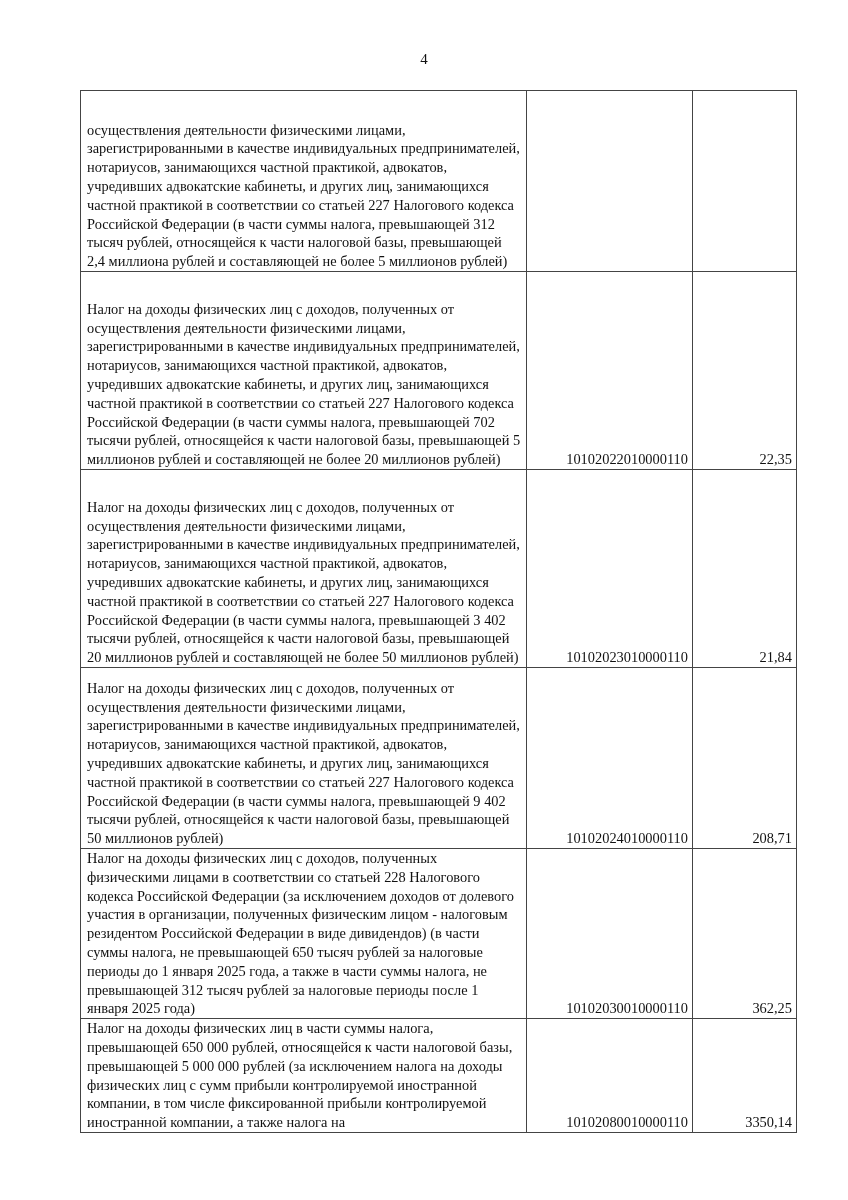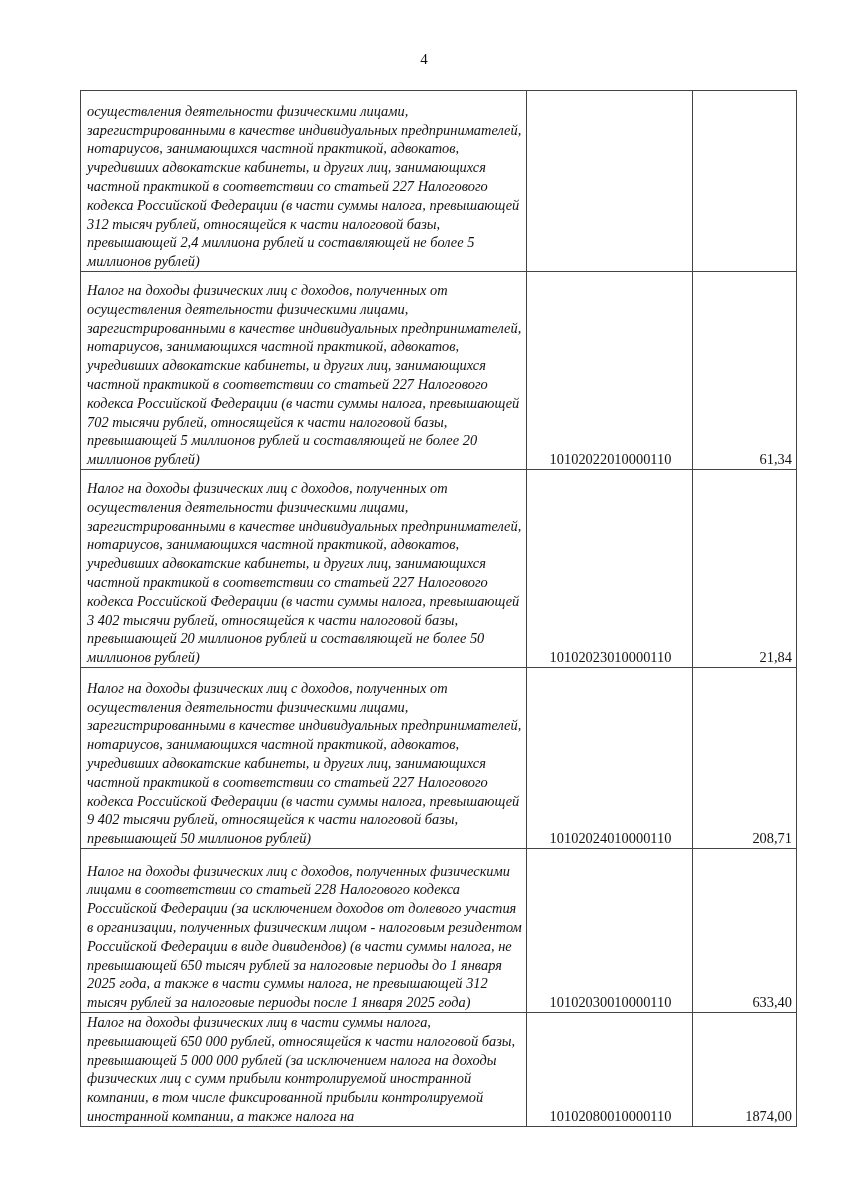--- a/index.html
+++ b/index.html
@@ -4,55 +4,55 @@
 <style>
   html, body { margin: 0; padding: 0; background: #ffffff; }
   body { width: 848px; height: 1200px; position: relative; overflow: hidden;
          font-family: "Liberation Serif", "DejaVu Serif", serif; color: #111; }
   .page-number { position: absolute; top: 50px; left: 0; width: 848px; text-align: center;
                  font-size: 15px; line-height: 18px; }
   table.budget { position: absolute; top: 90px; left: 80px; width: 717px;
                  border-collapse: collapse; table-layout: fixed; }
   table.budget td { border: 1px solid #444; vertical-align: bottom; padding: 0 4px 0 6px;
                     font-size: 14.4px; line-height: 18.8px; }
-  td.desc { width: 435px; text-align: left; vertical-align: top; padding-left: 6px; padding-right: 3px; font-style: italic; }
-  td.code { width: 155px; text-align: center; }
+  td.desc { width: 435px; text-align: left; vertical-align: top; padding-left: 6px; padding-right: 3px; }
+  td.code { width: 155px; text-align: right; }
   td.amount { text-align: right; padding-right: 6px; }
 </style>
 </head>
 <body>
 
 <div class="page-number">4</div>
 
 <table class="budget">
   <tbody>
     <tr style="height:181px">
       <td class="desc">осуществления деятельности физическими лицами, зарегистрированными в качестве индивидуальных предпринимателей, нотариусов, занимающихся частной практикой, адвокатов, учредивших адвокатские кабинеты, и других лиц, занимающихся частной практикой в соответствии со статьей 227 Налогового кодекса Российской Федерации (в части суммы налога, превышающей 312 тысяч рублей, относящейся к части налоговой базы, превышающей 2,4 миллиона рублей и составляющей не более 5 миллионов рублей)</td>
       <td class="code"></td>
       <td class="amount"></td>
     </tr>
     <tr style="height:198px">
       <td class="desc">Налог на доходы физических лиц с доходов, полученных от осуществления деятельности физическими лицами, зарегистрированными в качестве индивидуальных предпринимателей, нотариусов, занимающихся частной практикой, адвокатов, учредивших адвокатские кабинеты, и других лиц, занимающихся частной практикой в соответствии со статьей 227 Налогового кодекса Российской Федерации (в части суммы налога, превышающей 702 тысячи рублей, относящейся к части налоговой базы, превышающей 5 миллионов рублей и составляющей не более 20 миллионов рублей)</td>
       <td class="code">10102022010000110</td>
-      <td class="amount">61,34</td>
+      <td class="amount">22,35</td>
     </tr>
     <tr style="height:198px">
       <td class="desc">Налог на доходы физических лиц с доходов, полученных от осуществления деятельности физическими лицами, зарегистрированными в качестве индивидуальных предпринимателей, нотариусов, занимающихся частной практикой, адвокатов, учредивших адвокатские кабинеты, и других лиц, занимающихся частной практикой в соответствии со статьей 227 Налогового кодекса Российской Федерации (в части суммы налога, превышающей 3 402 тысячи рублей, относящейся к части налоговой базы, превышающей 20 миллионов рублей и составляющей не более 50 миллионов рублей)</td>
       <td class="code">10102023010000110</td>
       <td class="amount">21,84</td>
     </tr>
     <tr style="height:181px">
       <td class="desc">Налог на доходы физических лиц с доходов, полученных от осуществления деятельности физическими лицами, зарегистрированными в качестве индивидуальных предпринимателей, нотариусов, занимающихся частной практикой, адвокатов, учредивших адвокатские кабинеты, и других лиц, занимающихся частной практикой в соответствии со статьей 227 Налогового кодекса Российской Федерации (в части суммы налога, превышающей 9 402 тысячи рублей, относящейся к части налоговой базы, превышающей 50 миллионов рублей)</td>
       <td class="code">10102024010000110</td>
       <td class="amount">208,71</td>
     </tr>
     <tr style="height:164px">
       <td class="desc">Налог на доходы физических лиц с доходов, полученных физическими лицами в соответствии со статьей 228 Налогового кодекса Российской Федерации (за исключением доходов от долевого участия в организации, полученных физическим лицом - налоговым резидентом Российской Федерации в виде дивидендов) (в части суммы налога, не превышающей 650 тысяч рублей за налоговые периоды до 1 января 2025 года, а также в части суммы налога, не превышающей 312 тысяч рублей за налоговые периоды после 1 января 2025 года)</td>
       <td class="code">10102030010000110</td>
-      <td class="amount">633,40</td>
+      <td class="amount">362,25</td>
     </tr>
     <tr style="height:111px">
       <td class="desc">Налог на доходы физических лиц в части суммы налога, превышающей 650 000 рублей, относящейся к части налоговой базы, превышающей 5 000 000 рублей (за исключением налога на доходы физических лиц с сумм прибыли контролируемой иностранной компании, в том числе фиксированной прибыли контролируемой иностранной компании, а также налога на</td>
       <td class="code">10102080010000110</td>
-      <td class="amount">1874,00</td>
+      <td class="amount">3350,14</td>
     </tr>
   </tbody>
 </table>
 
 </body></html>

